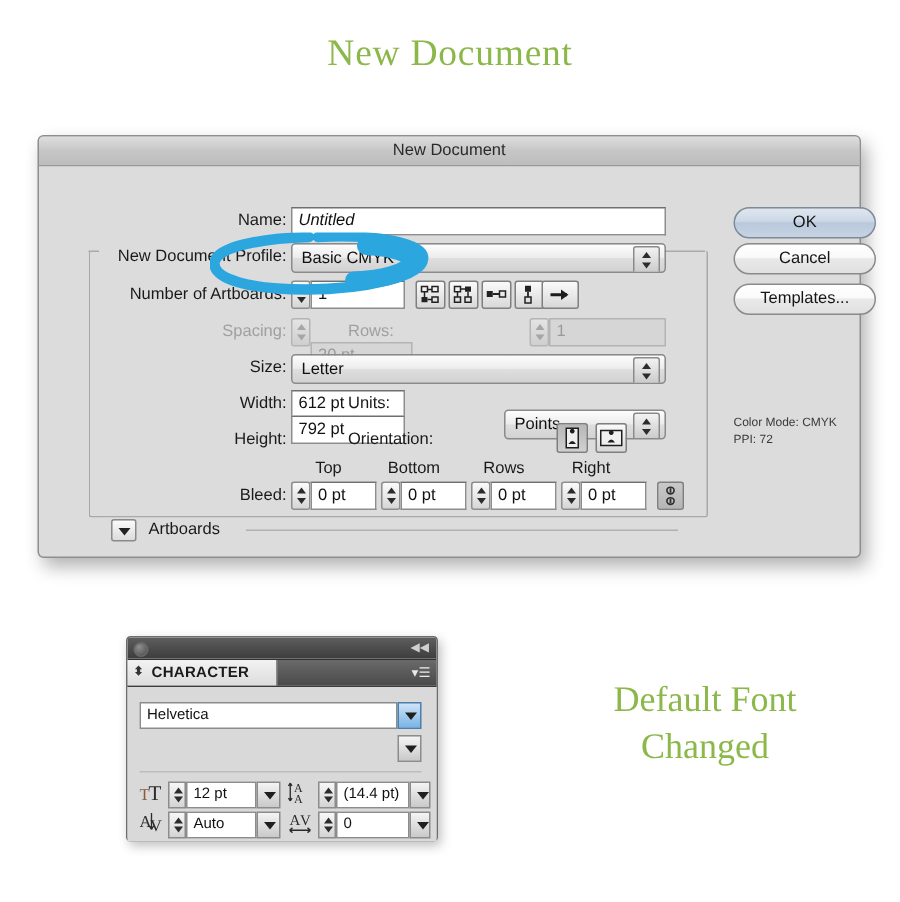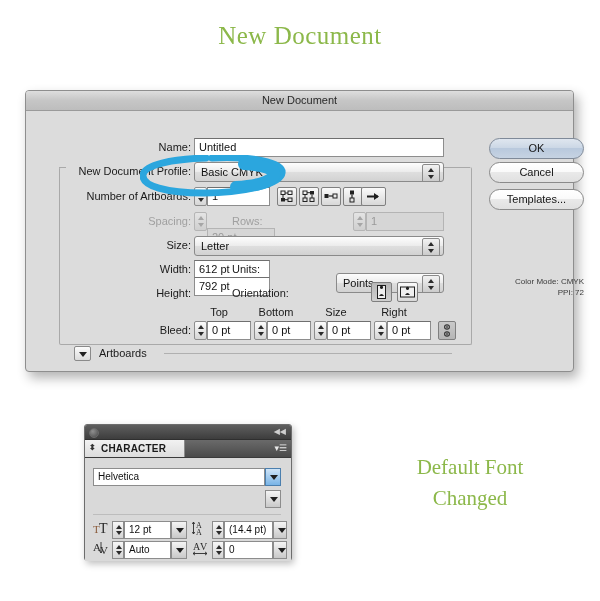--- a/index.html
+++ b/index.html
@@ -123,21 +123,21 @@
     border:1px solid #8a8a8a; border-radius:11px;
     background: linear-gradient(to bottom,#ffffff 0%,#fafafa 45%,#e9e9e9 50%,#e0e0e0 100%);
     font-size:11px; color:#151515; text-align:center; line-height:19px;
   }
   .pbtn.default {
     background: linear-gradient(to bottom,#dfe6ef 0%,#ccd8e6 45%,#b9c9dd 50%,#c6d3e2 100%);
     border-color:#7f8a99;
   }
 
   .infotext {
-    position:absolute; font-size:8px; color:#3a3a3a; text-align:right;
+    position:absolute; font-size:8px; color:#3a3a3a; text-align:left;
     line-height:11px; white-space:nowrap;
   }
 
   .hr-line { position:absolute; height:1px; background:#b0b0b0; }
 
   
   .disclose {
     position:absolute; width:17px; height:15px; box-sizing:border-box;
     background: linear-gradient(to bottom,#fbfbfb,#dcdcdc);
     border:1px solid #8a8a8a; border-radius:2px;
@@ -213,41 +213,41 @@
   }
   .pstep:before{ top:3px; border-bottom:4px solid #2b2b2b;}
   .pstep:after { bottom:3px; border-top:4px solid #2b2b2b;}
 
   .picon { position:absolute; color:#2b2b2b; }
   .p-sep { position:absolute; height:1px; background:#bdbdbd; }
 
   .green-note {
     position:absolute; left:365px; top:452px; width:210px;
     text-align:center; font-family:"Liberation Serif", serif;
-    font-size:21px; color:#8cb84a; line-height:31px;
+    font-size:24px; color:#8cb84a; line-height:31px;
   }
 </style>
 </head>
 <body>
 
 <div class="page">
 
   <div class="big-title">New Document</div>
 
   <div class="dialog">
     <div class="dlg-titlebar">New Document</div>
 
     <div class="dlg-body">
 
       <div class="groupbox" style="left:33px; top:56px; width:411px; height:177px;"></div>
       <div class="gb-top-left" style="left:33px; top:56px; width:7px;"></div>
       <div class="gb-top-right" style="left:390px; top:56px; width:54px;"></div>
 
       <div class="lbl" style="left:60px; top:30px; width:105px;">Name:</div>
-      <div class="tfield" style="left:168px; top:27px; width:250px;">Untitled</div>
+      <div class="tfield" style="left:168px; top:27px; width:250px;font-style:italic;">Untitled</div>
 
       <div class="lbl" style="left:20px; top:54px; width:145px;">New Document Profile:</div>
       <div class="popup" style="left:168px; top:51px; width:250px;">
         <span>Basic CMYK</span>
         <span class="arrows"></span>
       </div>
 
       <div class="lbl" style="left:25px; top:79px; width:140px;">Number of Artboards:</div>
       <div class="stepper" style="left:168px; top:76px;"></div>
       <div class="tfield" style="left:181px; top:76px; width:63px;">1</div>
@@ -324,21 +324,21 @@
       </div>
       <div class="ibtn" style="left:371px; top:171px; width:21px; height:20px;">
         <svg width="19" height="18" viewBox="0 0 19 18">
           <rect x="2.5" y="4" width="14" height="10" fill="#efefef" stroke="#1e1e1e" stroke-width="1"></rect>
           <path d="M9.5 7 a1.6 1.6 0 1 1 0.01 0 M7 12 q2.5-4 5 0 Z" fill="#1e1e1e"></path>
         </svg>
       </div>
 
       <div class="lbl ctr" style="left:163px; top:195px; width:60px;">Top</div>
       <div class="lbl ctr" style="left:217px; top:195px; width:66px;text-align:center;">Bottom</div>
-      <div class="lbl ctr" style="left:280px; top:195px; width:60px;">Size</div>
+      <div class="lbl ctr" style="left:280px; top:195px; width:60px;">Rows</div>
       <div class="lbl ctr" style="left:337px; top:195px; width:62px;">Right</div>
 
       <div class="lbl" style="left:100px; top:213px; width:65px;">Bleed:</div>
 
       <div class="stepper" style="left:168px; top:210px;"></div>
       <div class="tfield" style="left:181px; top:210px; width:44px;">0 pt</div>
 
       <div class="stepper" style="left:228px; top:210px;"></div>
       <div class="tfield" style="left:241px; top:210px; width:44px;">0 pt</div>
 

